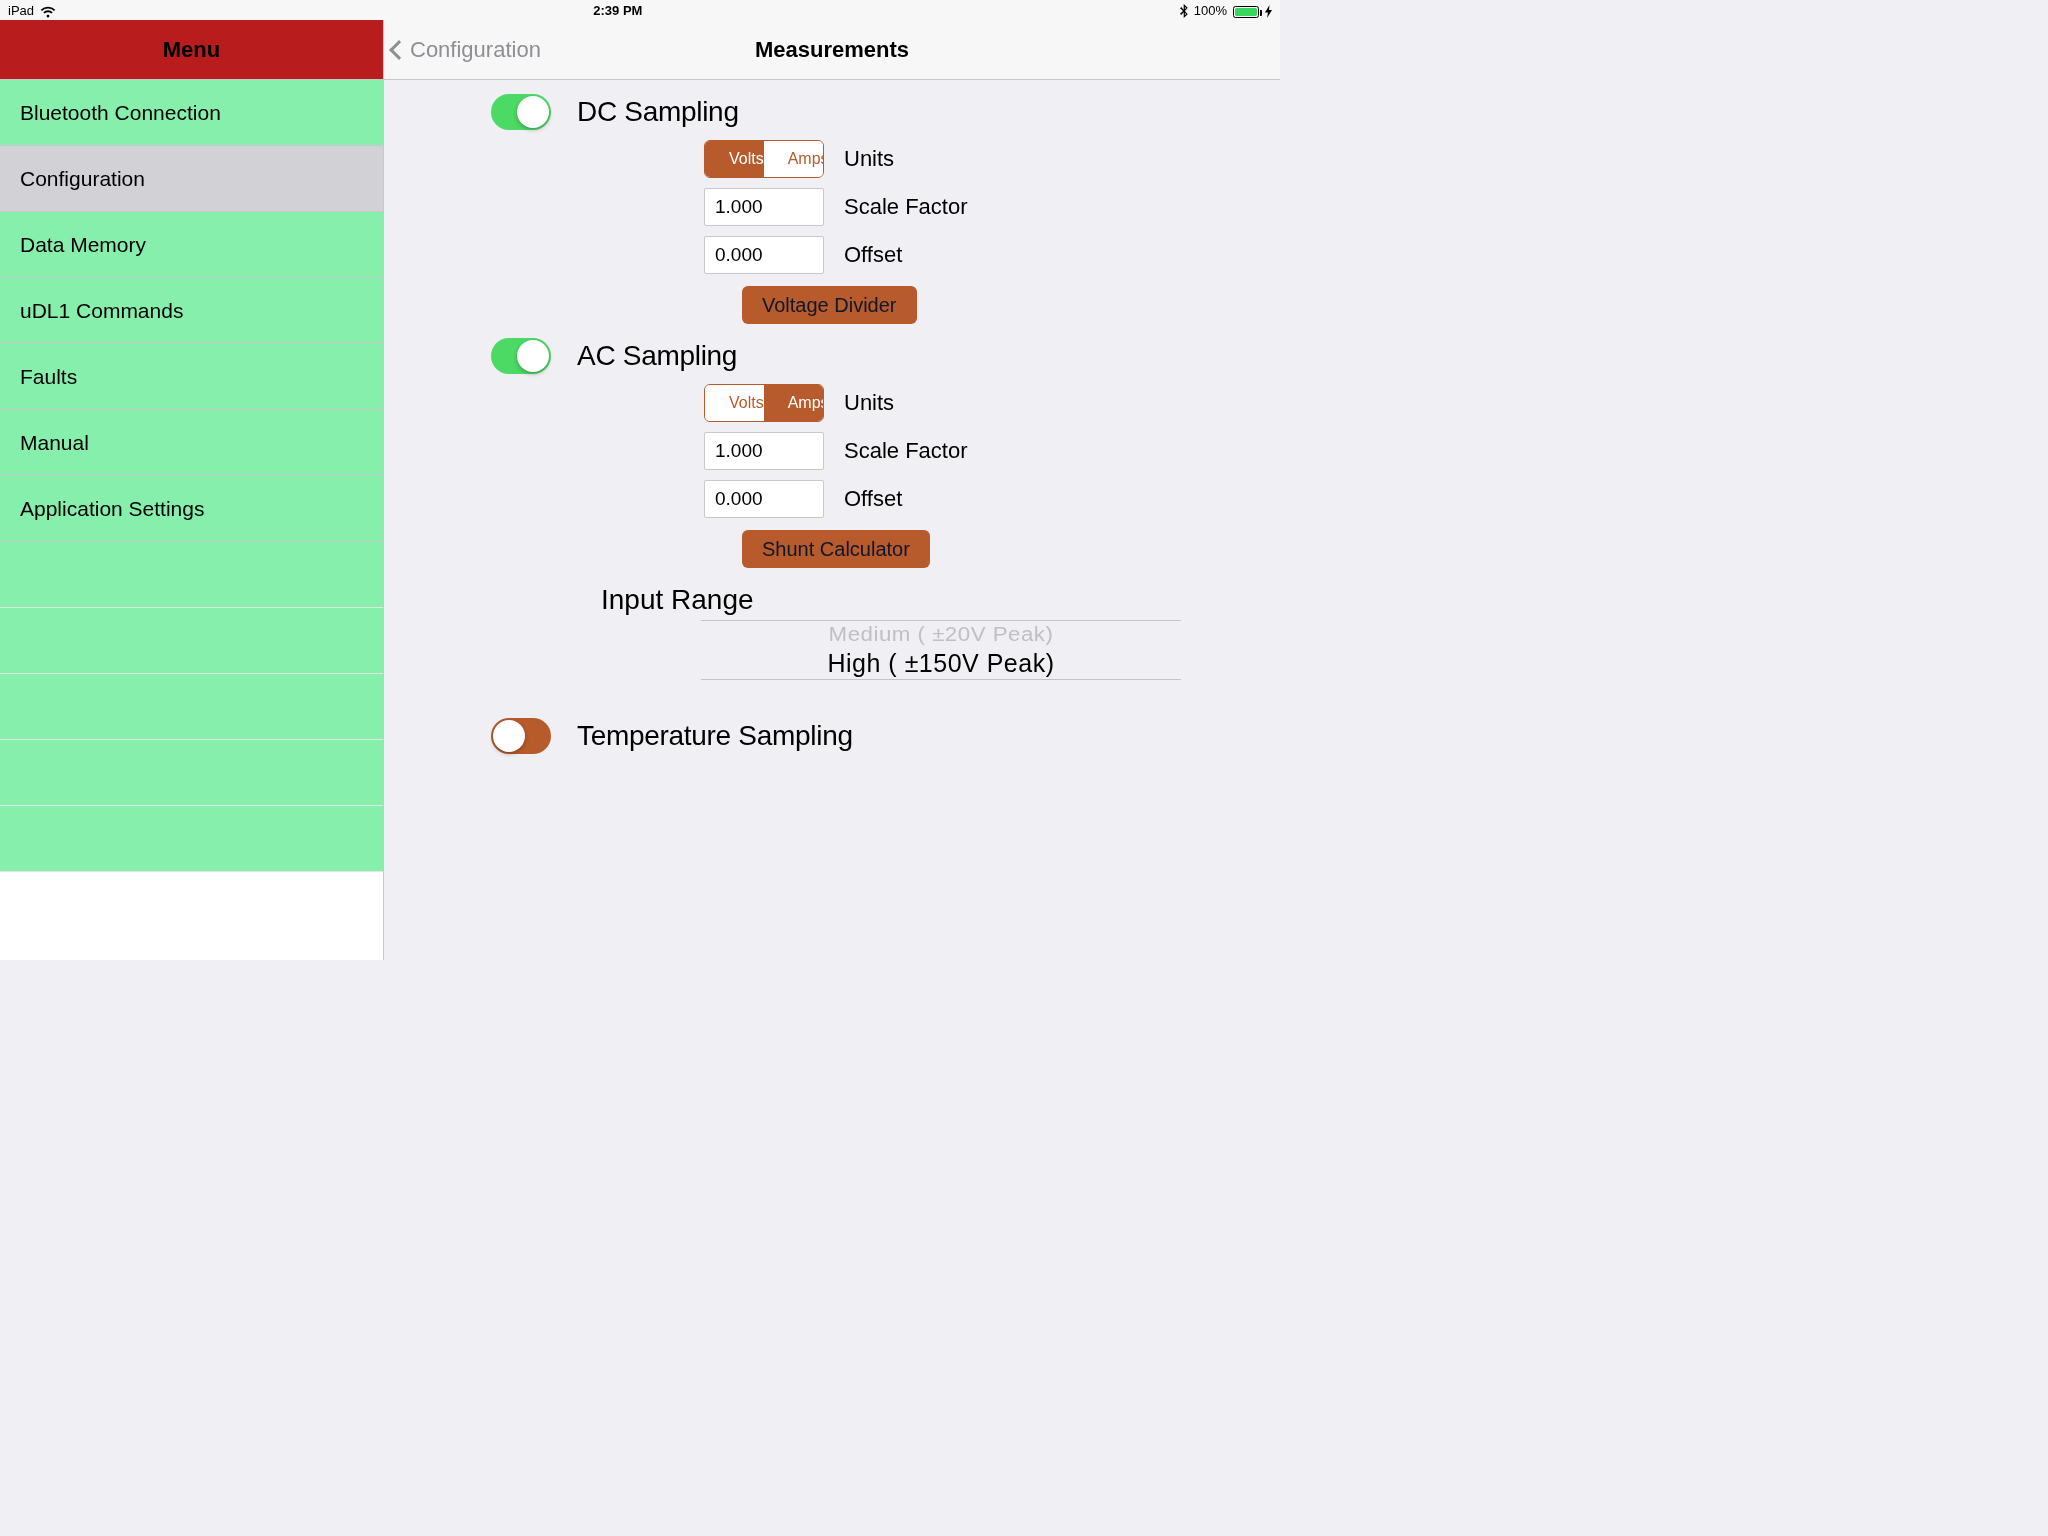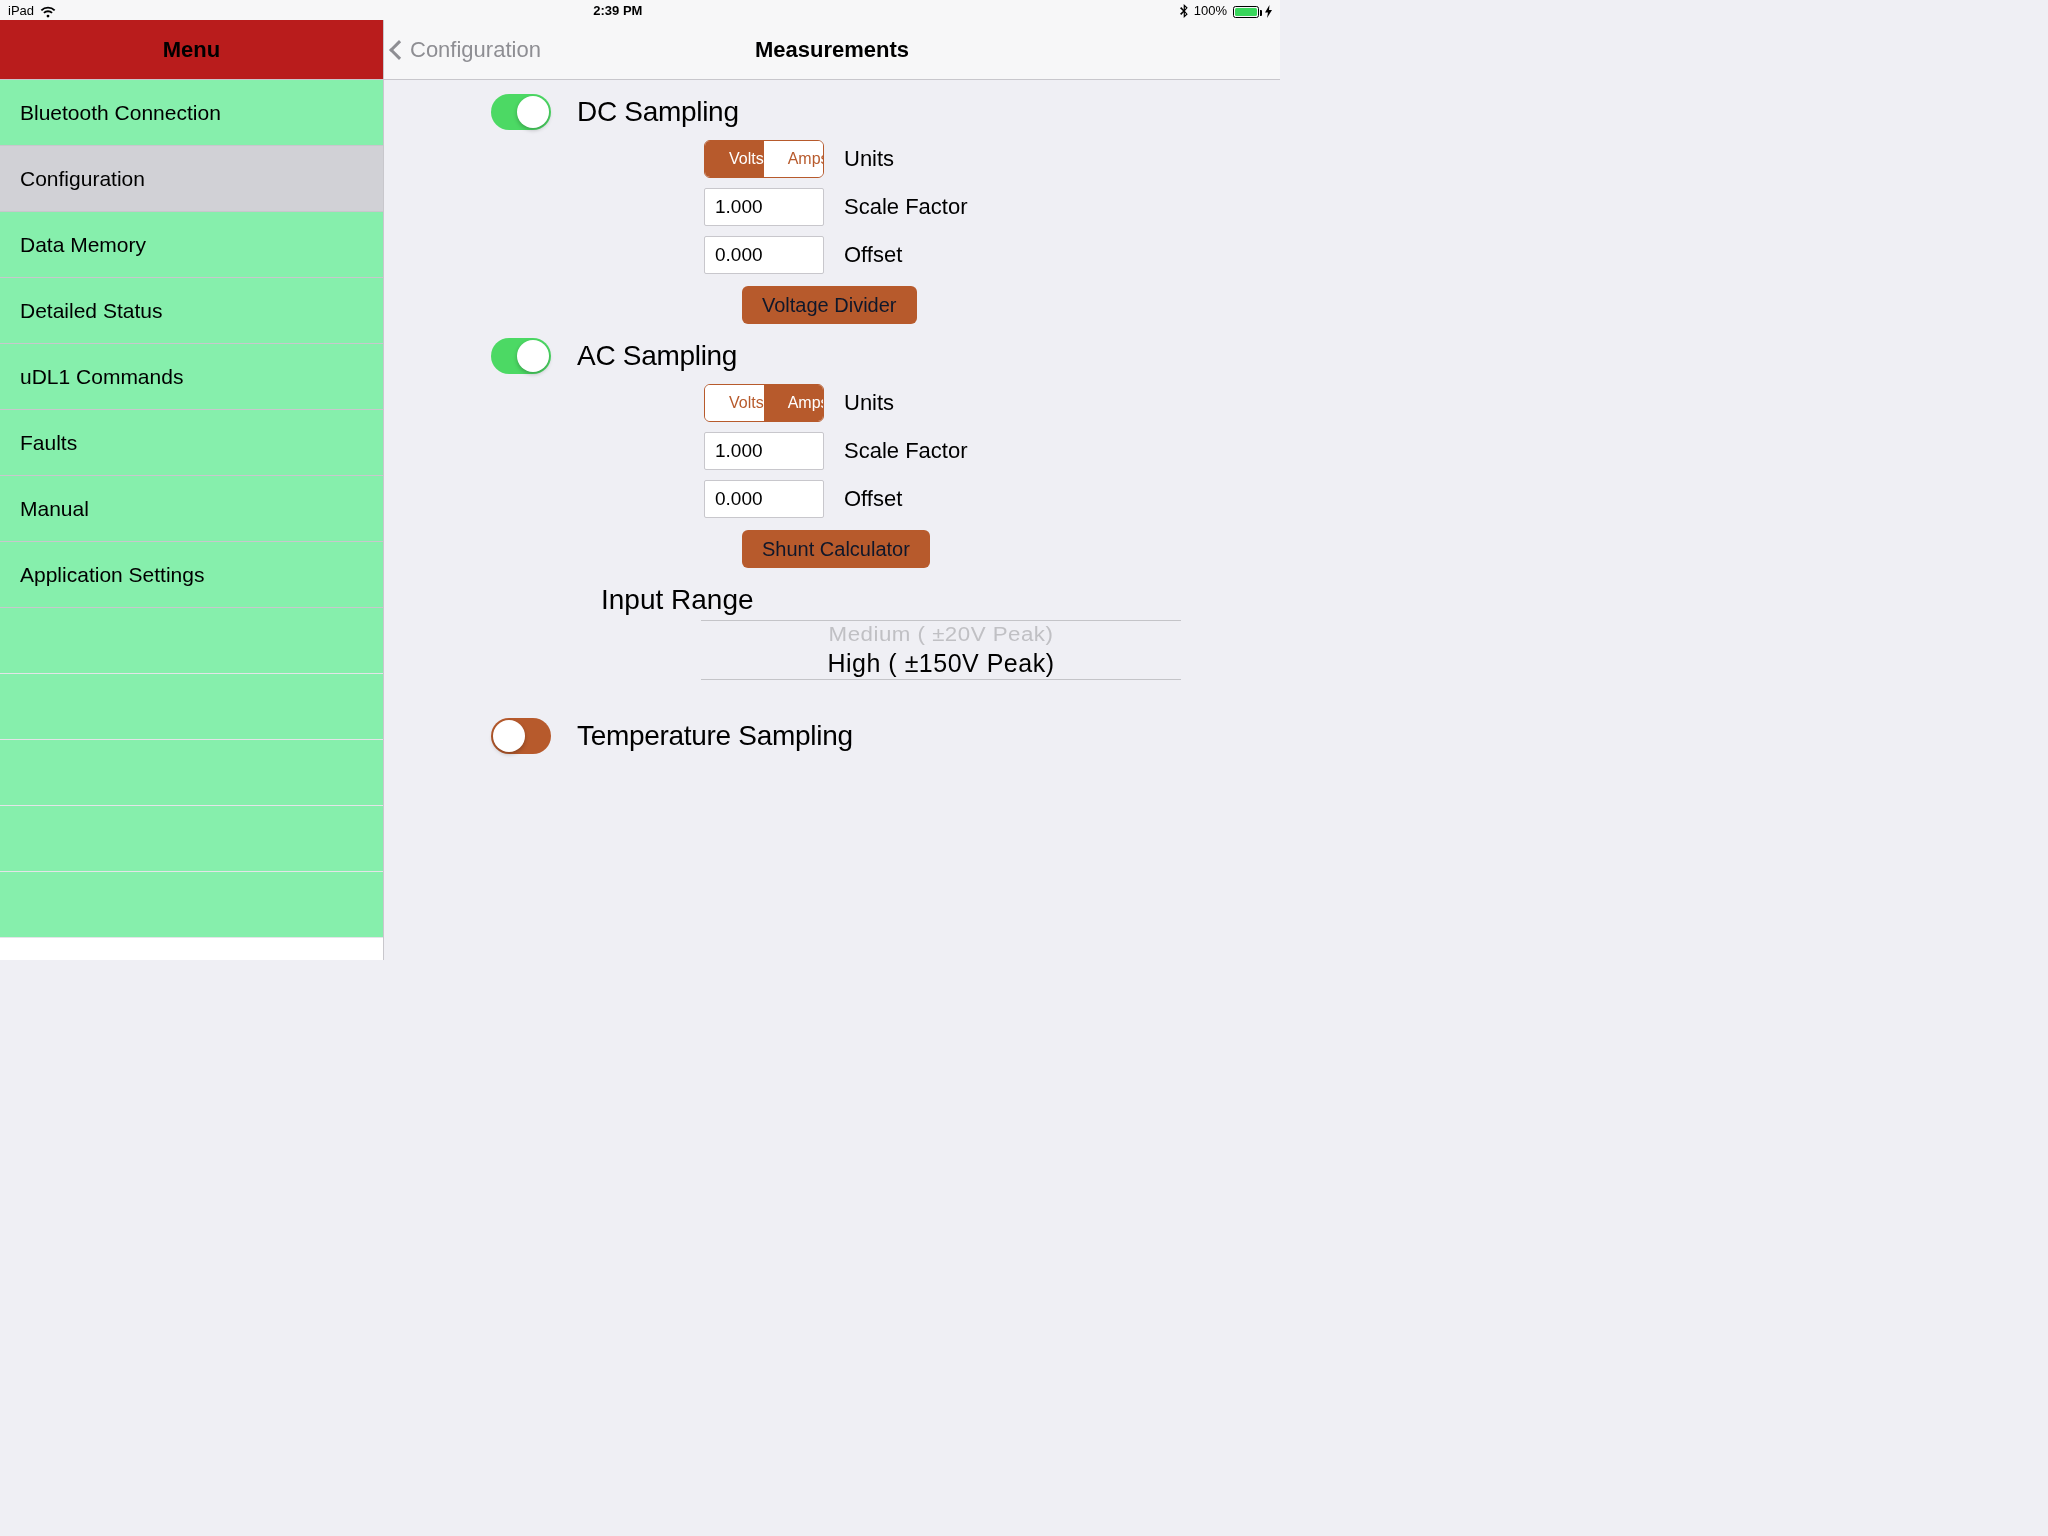--- a/index.html
+++ b/index.html
@@ -234,23 +234,20 @@
       <div class="sidebar-item">
           <span>Bluetooth Connection</span>
         </div>
       <div class="sidebar-item selected">
           <span>Configuration</span>
         </div>
       <div class="sidebar-item">
           <span>Data Memory</span>
         </div>
       <div class="sidebar-item">
-          <span>Detailed Status</span>
-        </div>
-      <div class="sidebar-item">
           <span>uDL1 Commands</span>
         </div>
       <div class="sidebar-item">
           <span>Faults</span>
         </div>
       <div class="sidebar-item">
           <span>Manual</span>
         </div>
       <div class="sidebar-item">
           <span>Application Settings</span>

